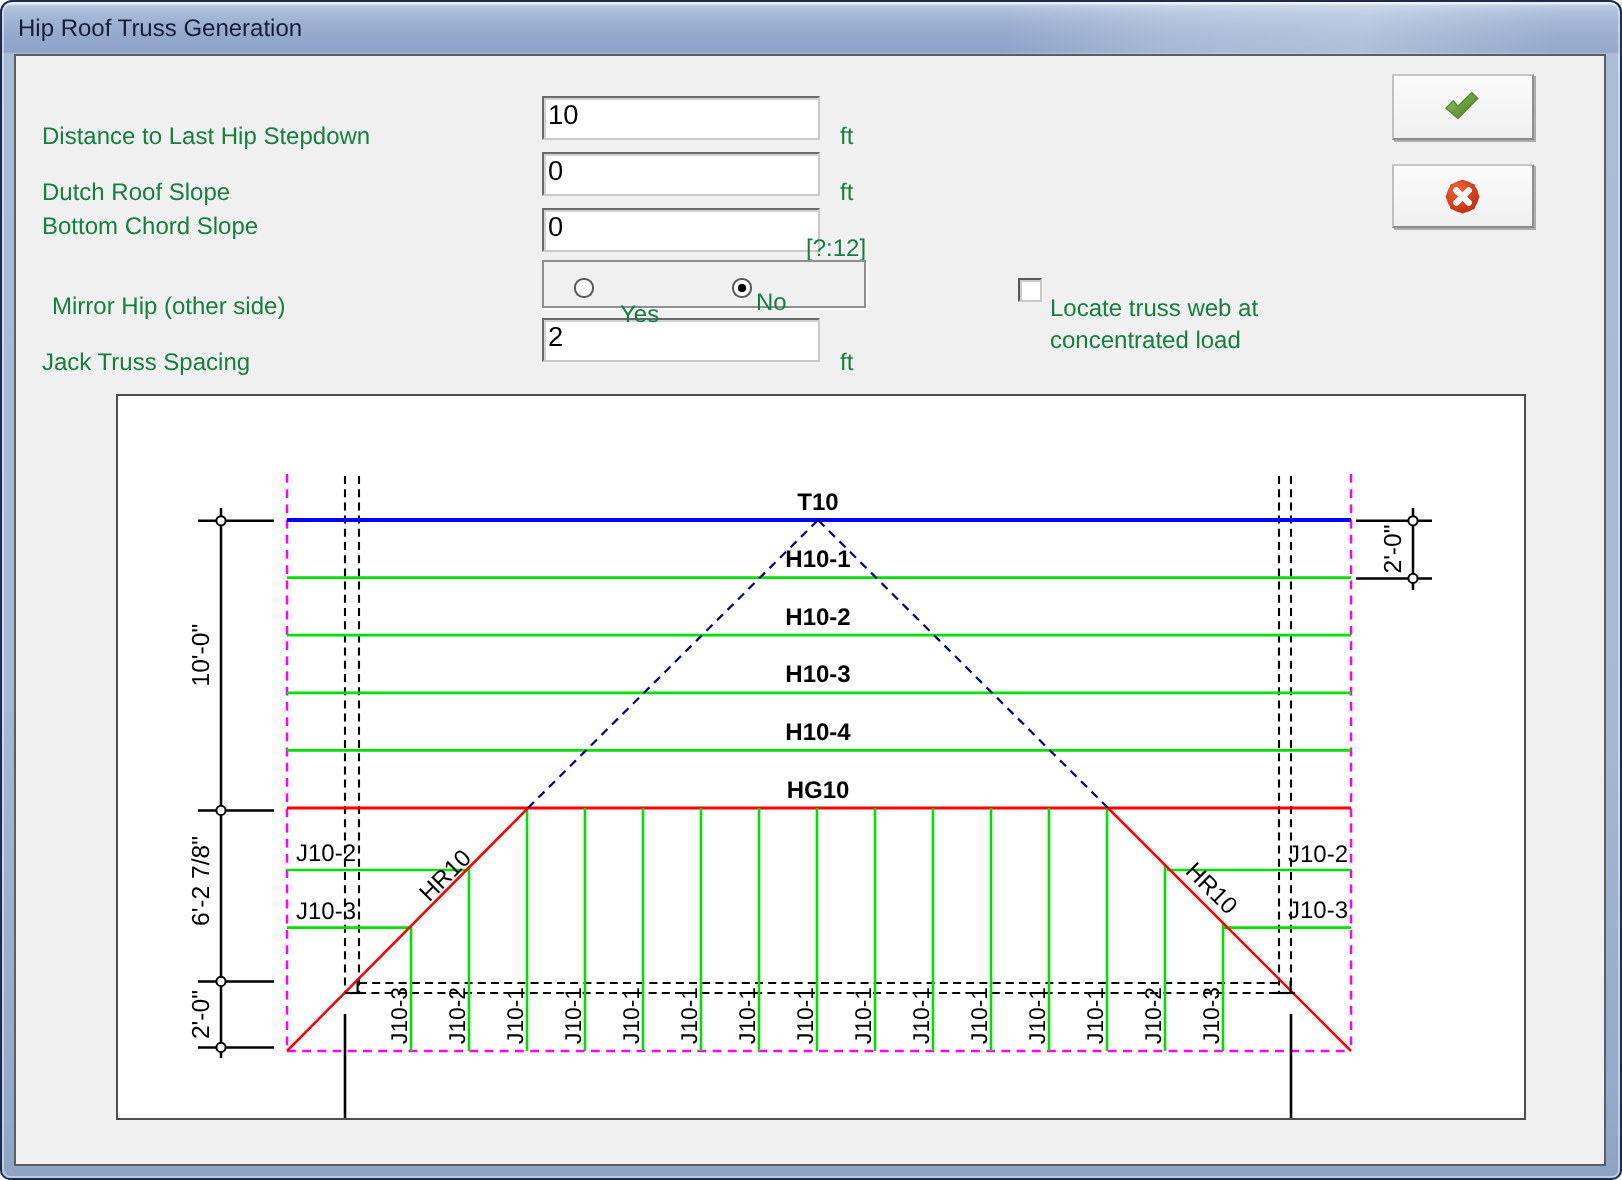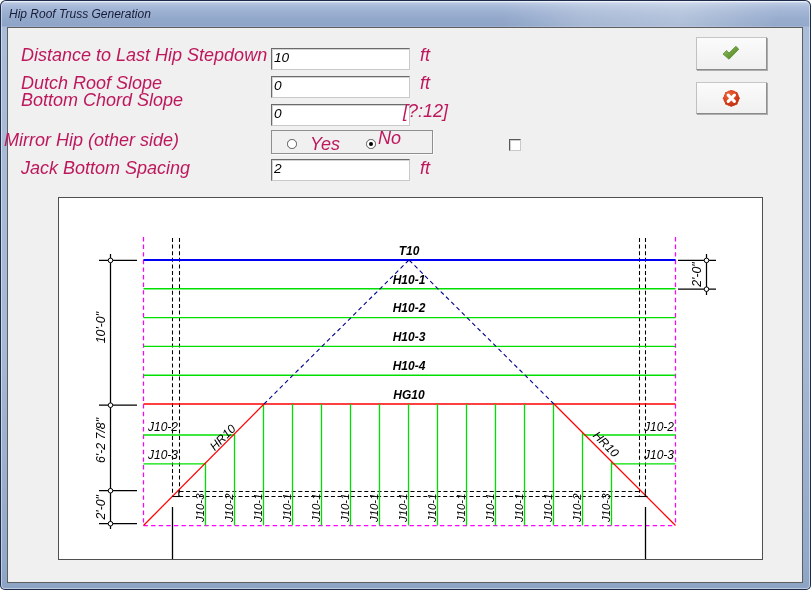--- a/index.html
+++ b/index.html
@@ -1,25 +1,25 @@
 <!DOCTYPE html>
 <html><head><meta charset="utf-8"><style>
 * { margin:0; padding:0; box-sizing:border-box; }
 body { font-family:"Liberation Sans", sans-serif; width:811px; height:590px; overflow:hidden; }
-.page { position:relative; width:811px; height:590px; background:#fff;font-style:italic; }
+.page { position:relative; width:811px; height:590px; background:#fff; }
 .win { position:absolute; inset:0; border-radius:6px 6px 5px 5px;
   background:linear-gradient(180deg,#d8e1f0 0px,#d8e1f0 2px,#b7c7e1 3px,#a6b9d8 7px,#9cb0d1 12px,#93a9cc 18px,#8da4c8 26px,#a9bcd8 27px,#a5b8d5 350px,#93a9c9 560px,#8ca3c4 590px);
   box-shadow: inset 0 0 0 1px #1d2c4c, inset 0 0 0 2px rgba(255,255,255,.45);
 }
 .sheen { position:absolute; left:2px; top:1px; right:2px; height:26px; border-radius:5px 5px 0 0;
   background:linear-gradient(100deg, rgba(255,255,255,0) 62%, rgba(255,255,255,.22) 72%, rgba(255,255,255,.30) 84%, rgba(255,255,255,.06) 96%);
 }
 .title { position:absolute; left:9px; top:6.5px; font-size:12px; color:#171c36; }
 .client { position:absolute; left:7px; top:27px; width:796px; height:556px; background:#f0f0f0; border:1px solid #5e5e5e; }
-.lab { position:absolute; font-size:18px; color:#be185d; white-space:nowrap; }
+.lab { position:absolute; font-size:12px; color:#15803d; white-space:nowrap;margin-top:16px; }
 .tb { position:absolute; width:139px; height:22px; background:#fff; border:1px solid;
   border-color:#6a6a6a #c9c9c9 #c9c9c9 #6a6a6a; font-size:13.7px; padding:1px 0 0 2px;
   box-shadow:inset 1px 1px 0 rgba(128,128,128,.35); }
 .grp { position:absolute; left:271px; top:130px; width:162px; height:24px; border:1px solid #8f8f8f;
   box-shadow:1px 1px 0 #fbfbfb; }
 .rad { position:absolute; width:9.5px; height:9.5px; border-radius:50%; background:#fff; border:1px solid #595959; }
 .rad.on::after { content:""; position:absolute; left:1.9px; top:1.9px; width:3.8px; height:3.8px; border-radius:50%; background:#000; }
 .chk { position:absolute; left:509px; top:139px; width:12px; height:12px; background:#fff; border:1px solid;
   border-color:#585858 #c9c9c9 #c9c9c9 #585858; box-shadow:inset 1px 1px 0 rgba(128,128,128,.4); }
 .btn { position:absolute; left:696px; width:71px; background:linear-gradient(180deg,#fbfbfb,#f0f0f0);
@@ -28,40 +28,41 @@
 <body>
 <div class="page">
 <div class="win"></div>
 <div class="sheen"></div>
 <div class="title">Hip Roof Truss Generation</div>
 <div class="client"></div>
 
 <div class="lab" style="left:21px;top:44.5px">Distance to Last Hip Stepdown</div>
 <div class="lab" style="left:21px;top:73px">Dutch Roof Slope</div>
 <div class="lab" style="left:21px;top:90px">Bottom Chord Slope</div>
-<div class="lab" style="left:4px;top:129.5px">Mirror Hip (other side)</div>
-<div class="lab" style="left:21px;top:157.5px">Jack Bottom Spacing</div>
+<div class="lab" style="left:26px;top:129.5px">Mirror Hip (other side)</div>
+<div class="lab" style="left:21px;top:157.5px">Jack Truss Spacing</div>
 
 <div class="tb" style="left:271px;top:48px">10</div>
 <div class="tb" style="left:271px;top:76px">0</div>
 <div class="tb" style="left:271px;top:103.5px">0</div>
 <div class="tb" style="left:271px;top:158.5px">2</div>
 
 <div class="lab" style="left:420px;top:44.5px">ft</div>
 <div class="lab" style="left:420px;top:73px">ft</div>
 <div class="lab" style="left:403px;top:101px">[?:12]</div>
 <div class="lab" style="left:420px;top:157.5px">ft</div>
 
 <div class="grp"></div>
 <div class="rad" style="left:287px;top:139.3px"></div>
 <div class="lab" style="left:310px;top:134px">Yes</div>
 <div class="rad on" style="left:366.2px;top:139.3px"></div>
 <div class="lab" style="left:378px;top:128px">No</div>
 
 <div class="chk"></div>
+<div class="lab" style="left:525px;top:129.5px;line-height:16.4px">Locate truss web at<br>concentrated load</div>
 
 <div class="btn" style="top:37px;height:33px"></div>
 <div class="btn" style="top:82px;height:32px"></div>
 <svg style="position:absolute;left:722px;top:45.5px" width="18" height="15" viewBox="0 0 18 15">
   <defs>
         <linearGradient id="gc" x1="0" y1="0" x2="1" y2="1">
     <stop offset="0" stop-color="#a8cc7d"></stop>
           <stop offset="0.45" stop-color="#71a33f"></stop>
           <stop offset="1" stop-color="#4a7d22"></stop>
   </linearGradient>

